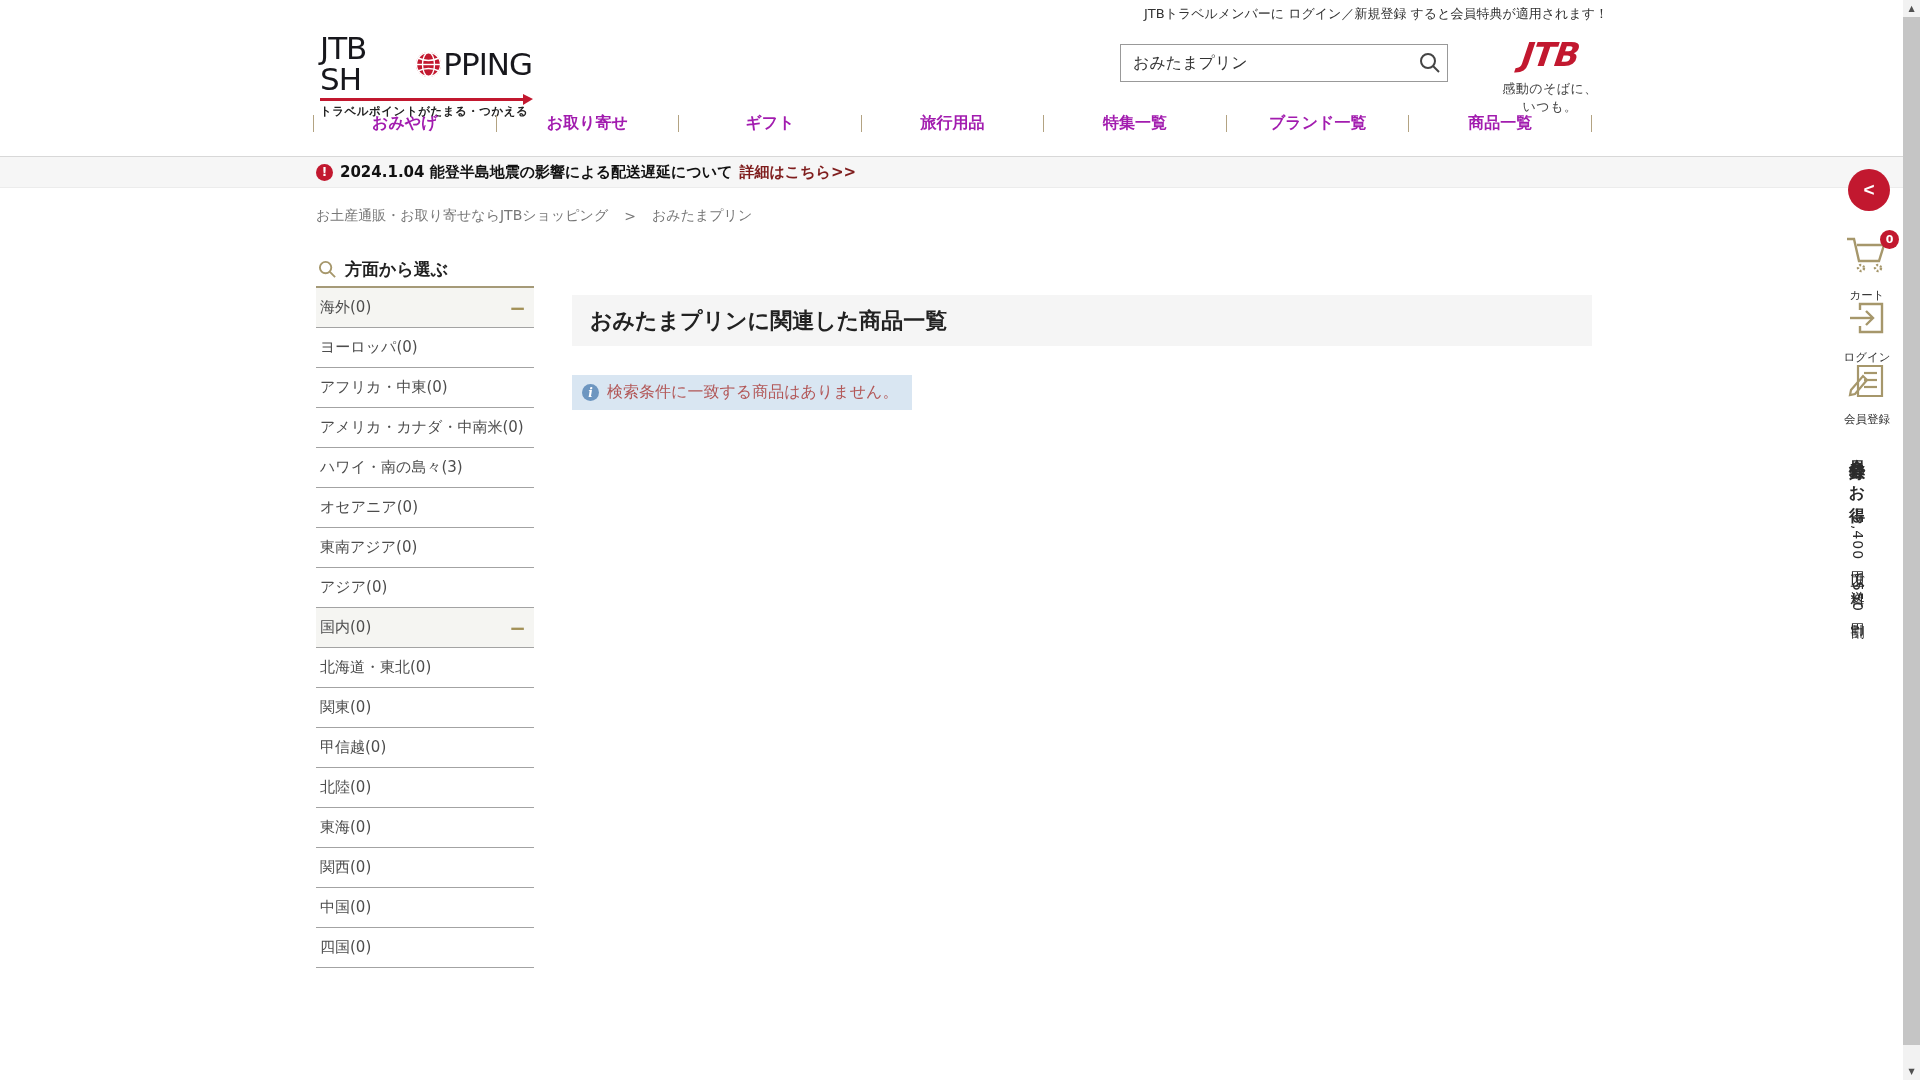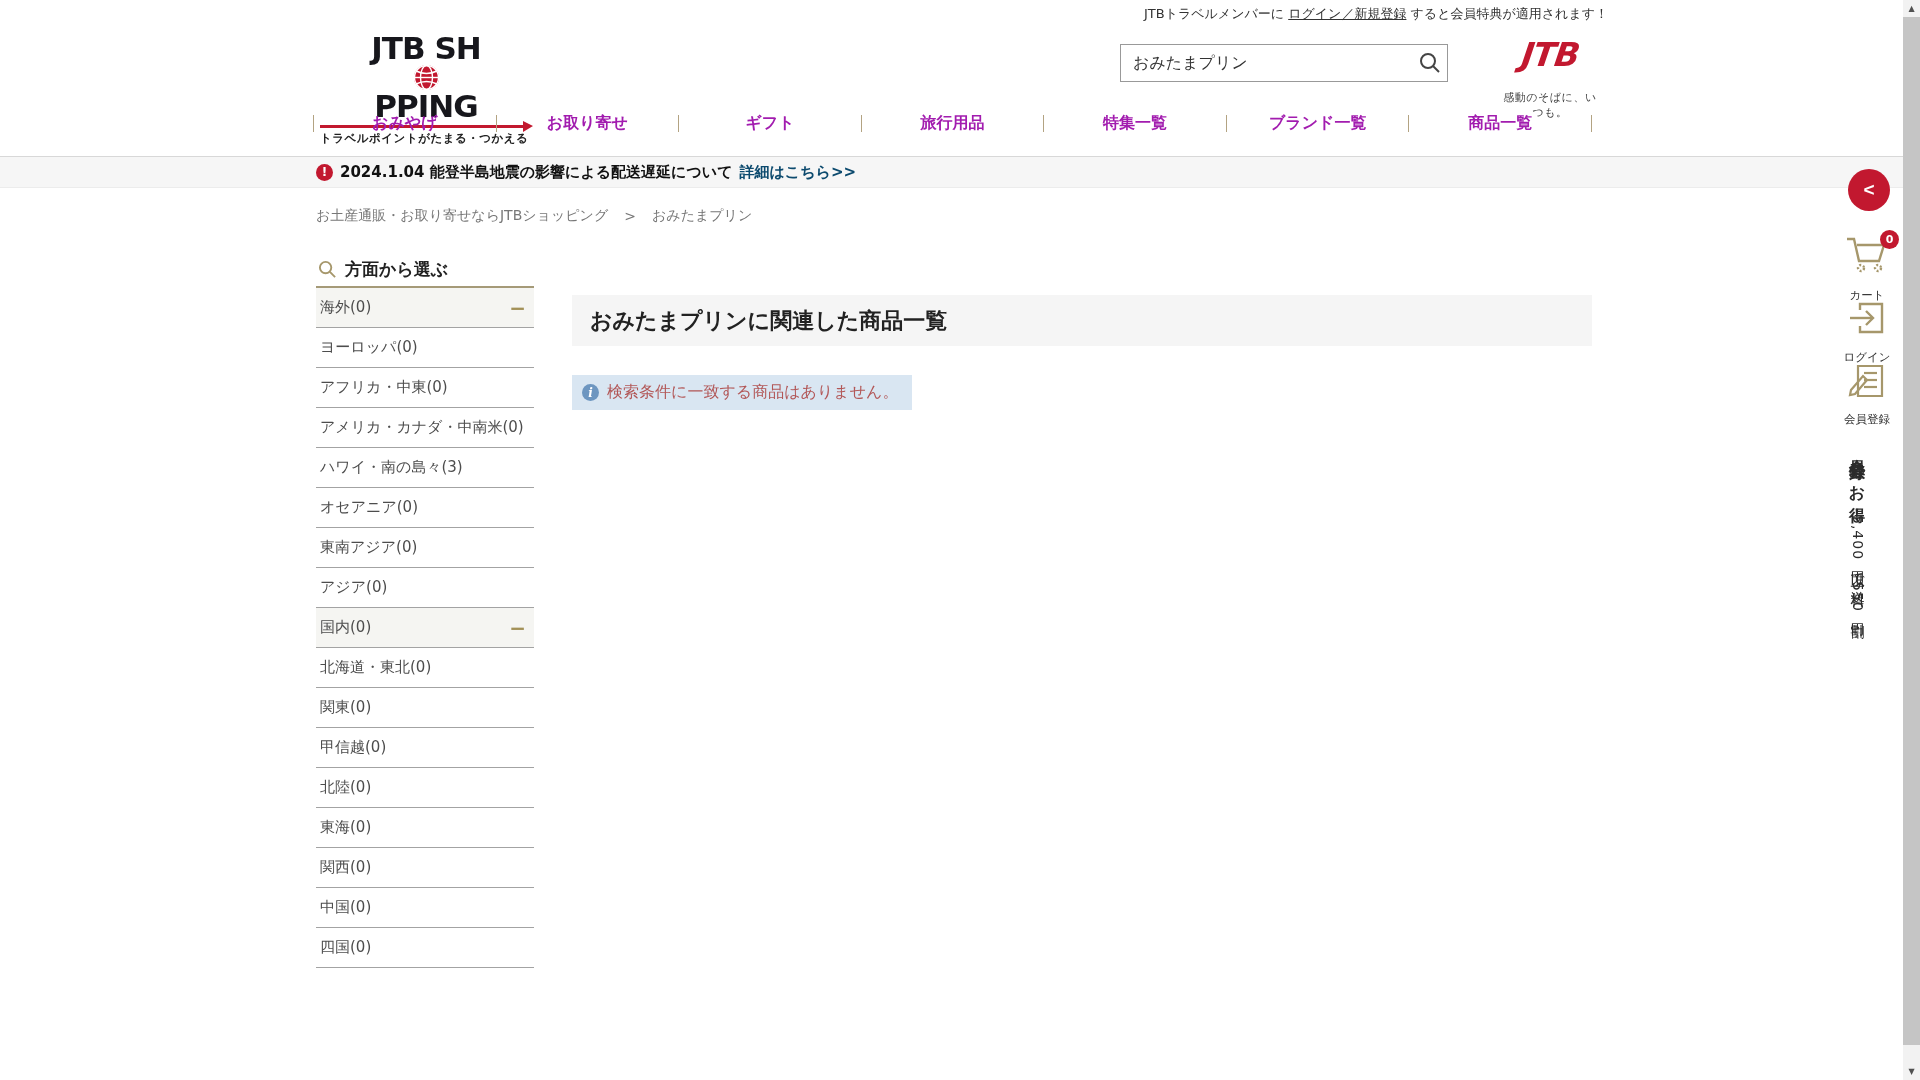--- a/index.html
+++ b/index.html
@@ -4,58 +4,58 @@
 <style>
   * { margin:0; padding:0; box-sizing:border-box; }
   html,body { width:1920px; height:1080px; background:#fff; overflow:hidden;
     font-family:"DejaVu Sans","Liberation Sans",sans-serif; }
   body { position:relative; color:#222; }
 
   
   .topbar { position:absolute; top:0; left:16px; width:1592px; height:28px;
     display:flex; align-items:center; justify-content:flex-end;
     font-size:13px; color:#333; white-space:pre;padding-left:18px; }
-  .topbar a { color:#333; text-decoration:underline; cursor:pointer; }
+  .topbar a { color:#333; cursor:pointer; }
 
   
   .logo-block { position:absolute; left:320px; top:33px; width:212px; cursor:pointer; }
-  .logo-line1 { display:flex; align-items:center; font-size:31px; font-weight:bold;
-    color:#17171c; letter-spacing:-1px; line-height:1;flex-direction:column; }
+  .logo-line1 { display:flex; align-items:center; font-size:31px; font-weight:normal;
+    color:#17171c; letter-spacing:-1px; line-height:1; }
   .globe { width:27px; height:27px; margin:0 1px; flex:0 0 auto; }
   .logo-rule { position:relative; margin-top:3px; width:204px; height:3px; background:#c2182f; }
   .logo-rule::after { content:""; position:absolute; right:-9px; top:-4px;
     border-left:10px solid #c2182f; border-top:5px solid transparent; border-bottom:6px solid transparent; }
   .logo-tagline { margin-top:3px; font-size:11.5px; font-weight:bold; color:#222; letter-spacing:0.5px; }
 
   .search-box { position:absolute; left:1120px; top:44px; width:328px; height:38px;
     border:1px solid #999; background:#fff; display:flex; align-items:center; }
   .search-box input { flex:1; border:none; outline:none; height:100%; padding:0 12px;
     font-size:16px; color:#333; font-family:inherit; background:transparent; }
   .search-btn { width:34px; height:100%; display:flex; align-items:center; justify-content:center;
     cursor:pointer; background:transparent; border:none; }
 
   .jtb-logo { position:absolute; left:1500px; top:38px; width:100px; text-align:center; cursor:pointer; }
   .jtb-mark { display:inline-block; color:#c2182f; font-size:33px; font-weight:bold;
     font-style:italic; transform:skewX(-8deg); line-height:1; letter-spacing:-1px; }
-  .jtb-tagline { margin-top:19px; font-size:11px; color:#444; letter-spacing:0.5px; }
+  .jtb-tagline { margin-top:9px; font-size:13px; color:#444; letter-spacing:0.5px; }
 
   
   .nav { position:absolute; left:313px; top:108px; width:1279px; height:30px;
     display:flex; align-items:center; }
   .nav-divider { width:1px; height:17px; background:#b3a382; flex:0 0 auto; }
   .nav-item { flex:1; text-align:center; font-size:16px; font-weight:bold; color:#a21caf; cursor:pointer; }
 
   
   .alert-strip { position:absolute; left:0; top:156px; width:1920px; height:32px;
     background:#f6f6f6; border-top:1px solid #d8d8d8; border-bottom:1px solid #ececec; }
   .alert-inner { margin-left:316px; height:100%; display:flex; align-items:center; gap:7px; }
   .alert-icon { width:17px; height:17px; border-radius:50%; background:#c2182f; color:#fff;
     font-size:12px; font-weight:bold; display:flex; align-items:center; justify-content:center; }
   .alert-text { font-size:15px; font-weight:bold; color:#111; }
-  .alert-link { font-size:15px; font-weight:bold; color:#0c4a6e; cursor:pointer; }
+  .alert-link { font-size:15px; font-weight:bold; color:#7f1d1d; cursor:pointer; }
 
   
   .breadcrumb { position:absolute; left:316px; top:207px; font-size:14px; color:#777;
     display:flex; gap:16px; align-items:center; }
   .breadcrumb .home { cursor:pointer; }
 
   
   .sidebar { position:absolute; left:316px; top:256px; width:218px; }
   .sb-title { display:flex; align-items:center; gap:8px; font-size:17px; font-weight:bold;
     color:#222; padding:2px 0 5px 2px; border-bottom:2px solid #a59a78; }

